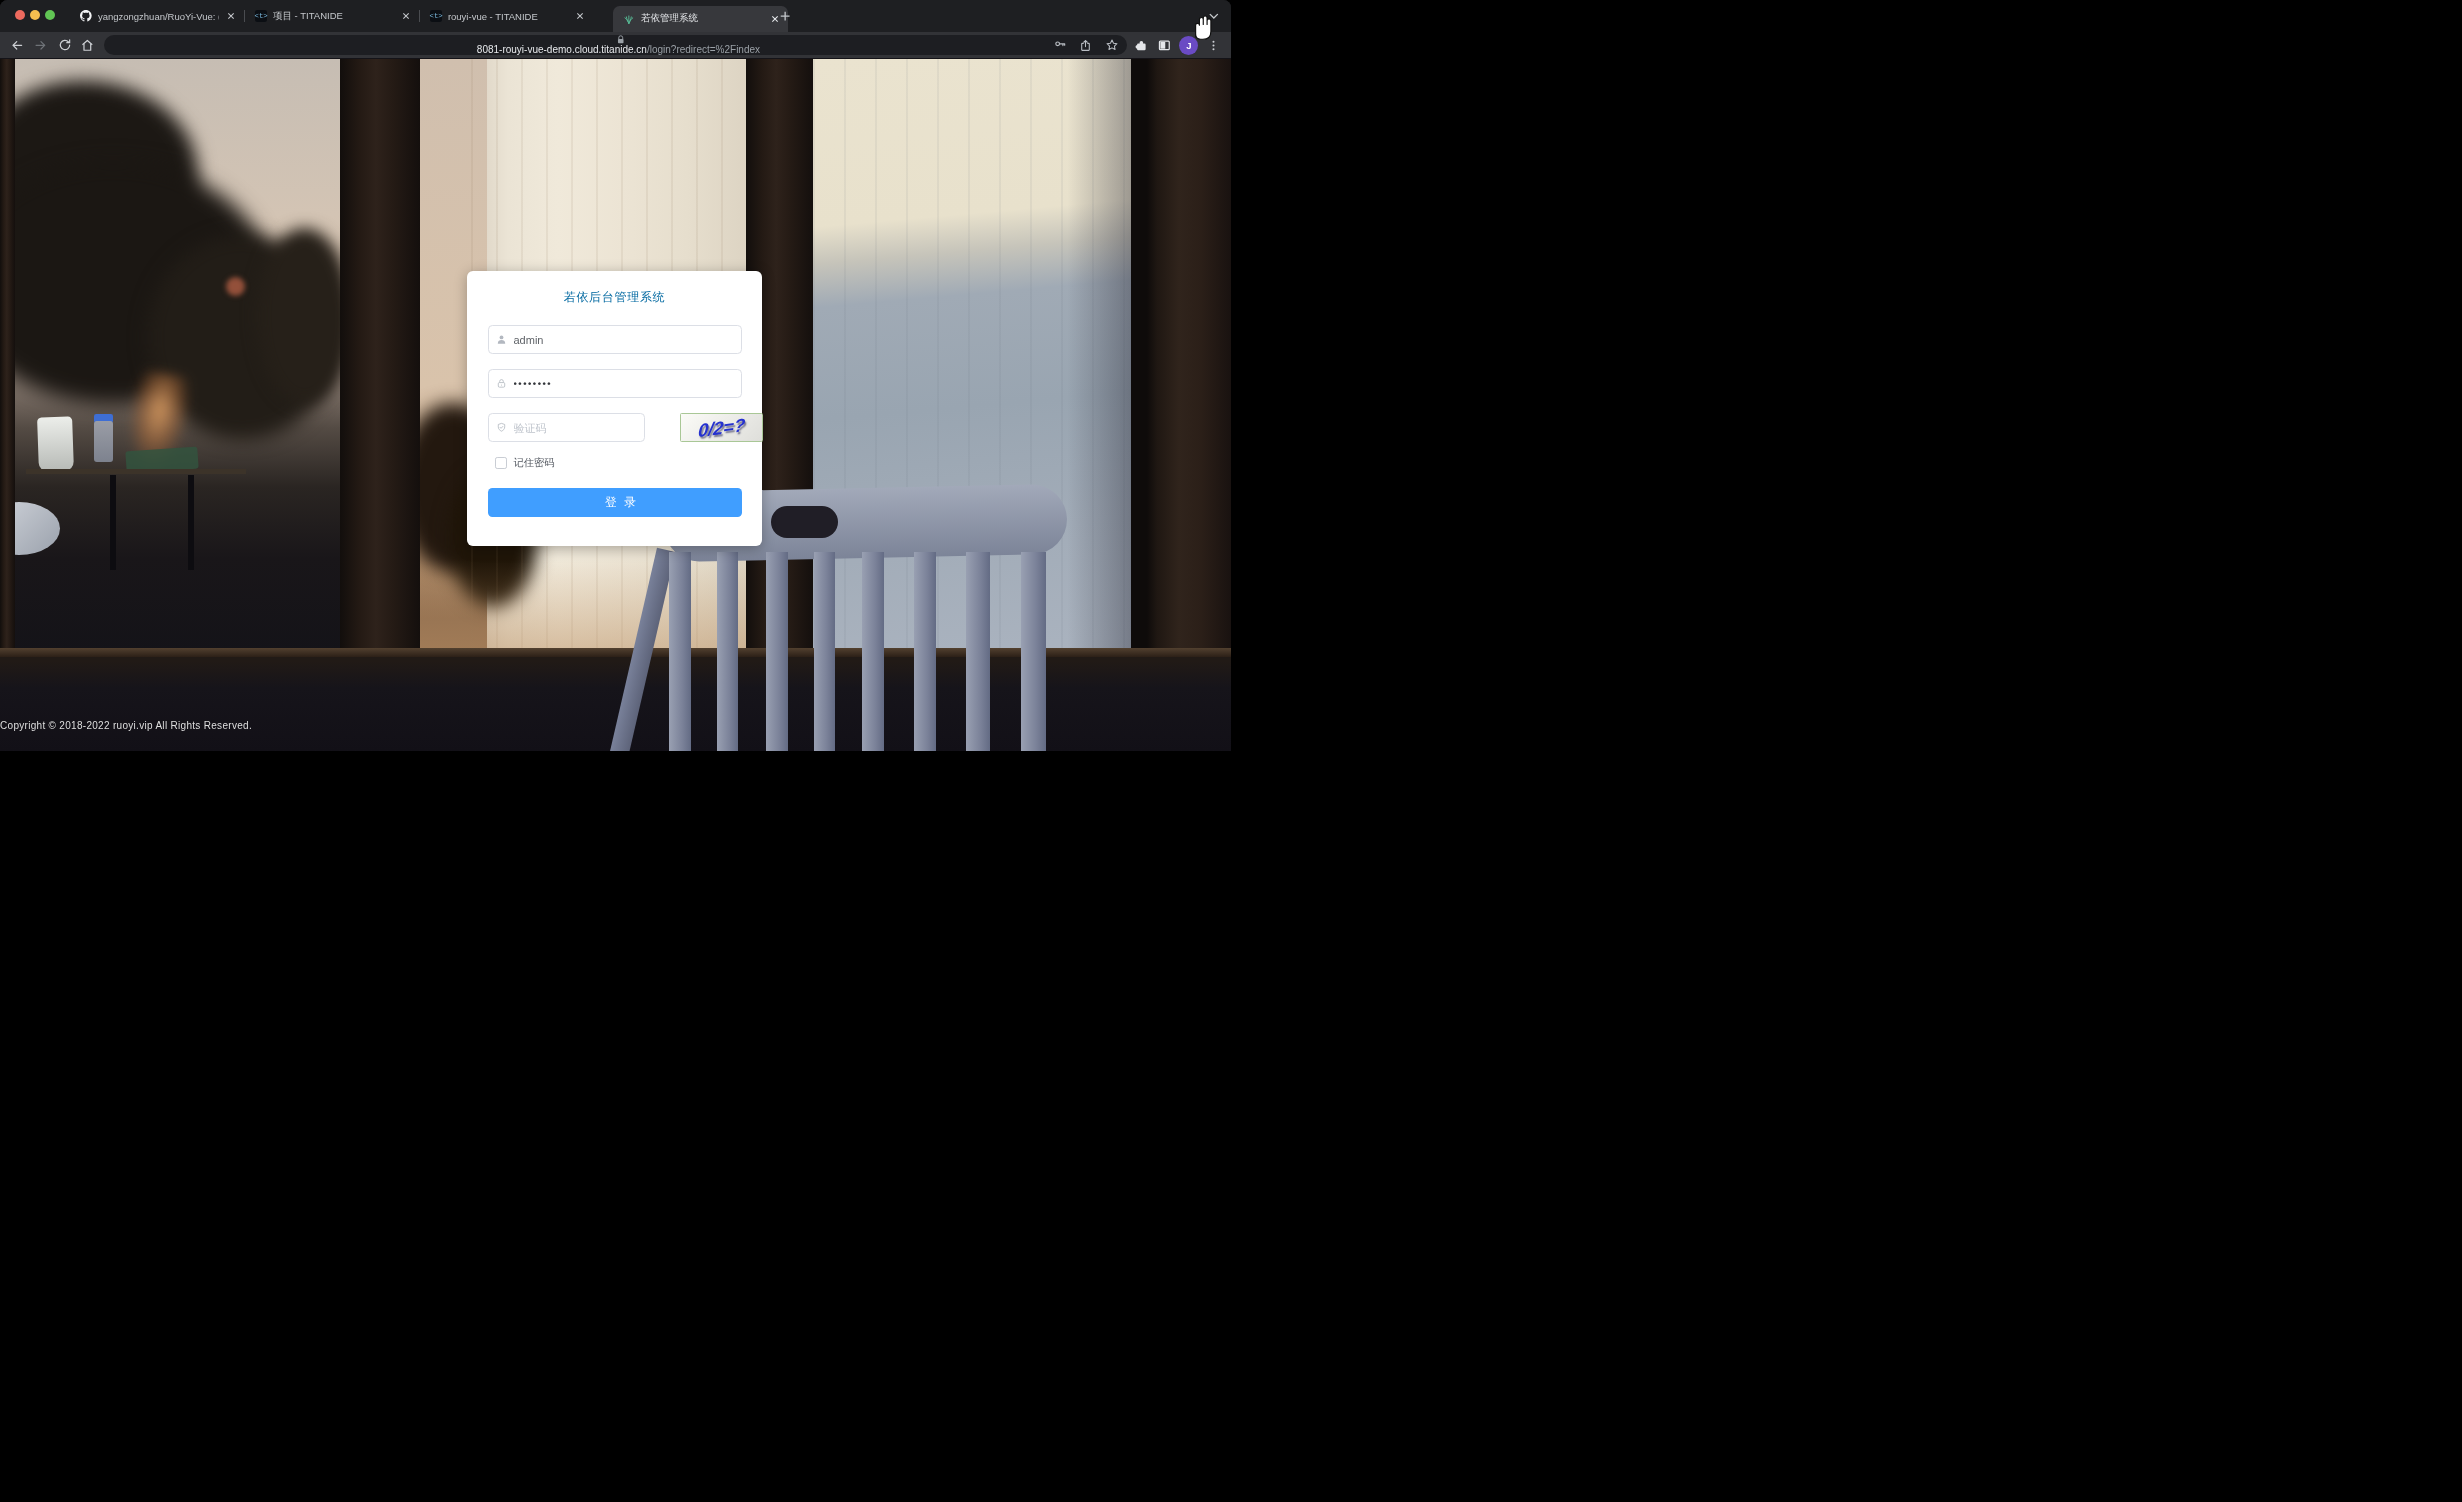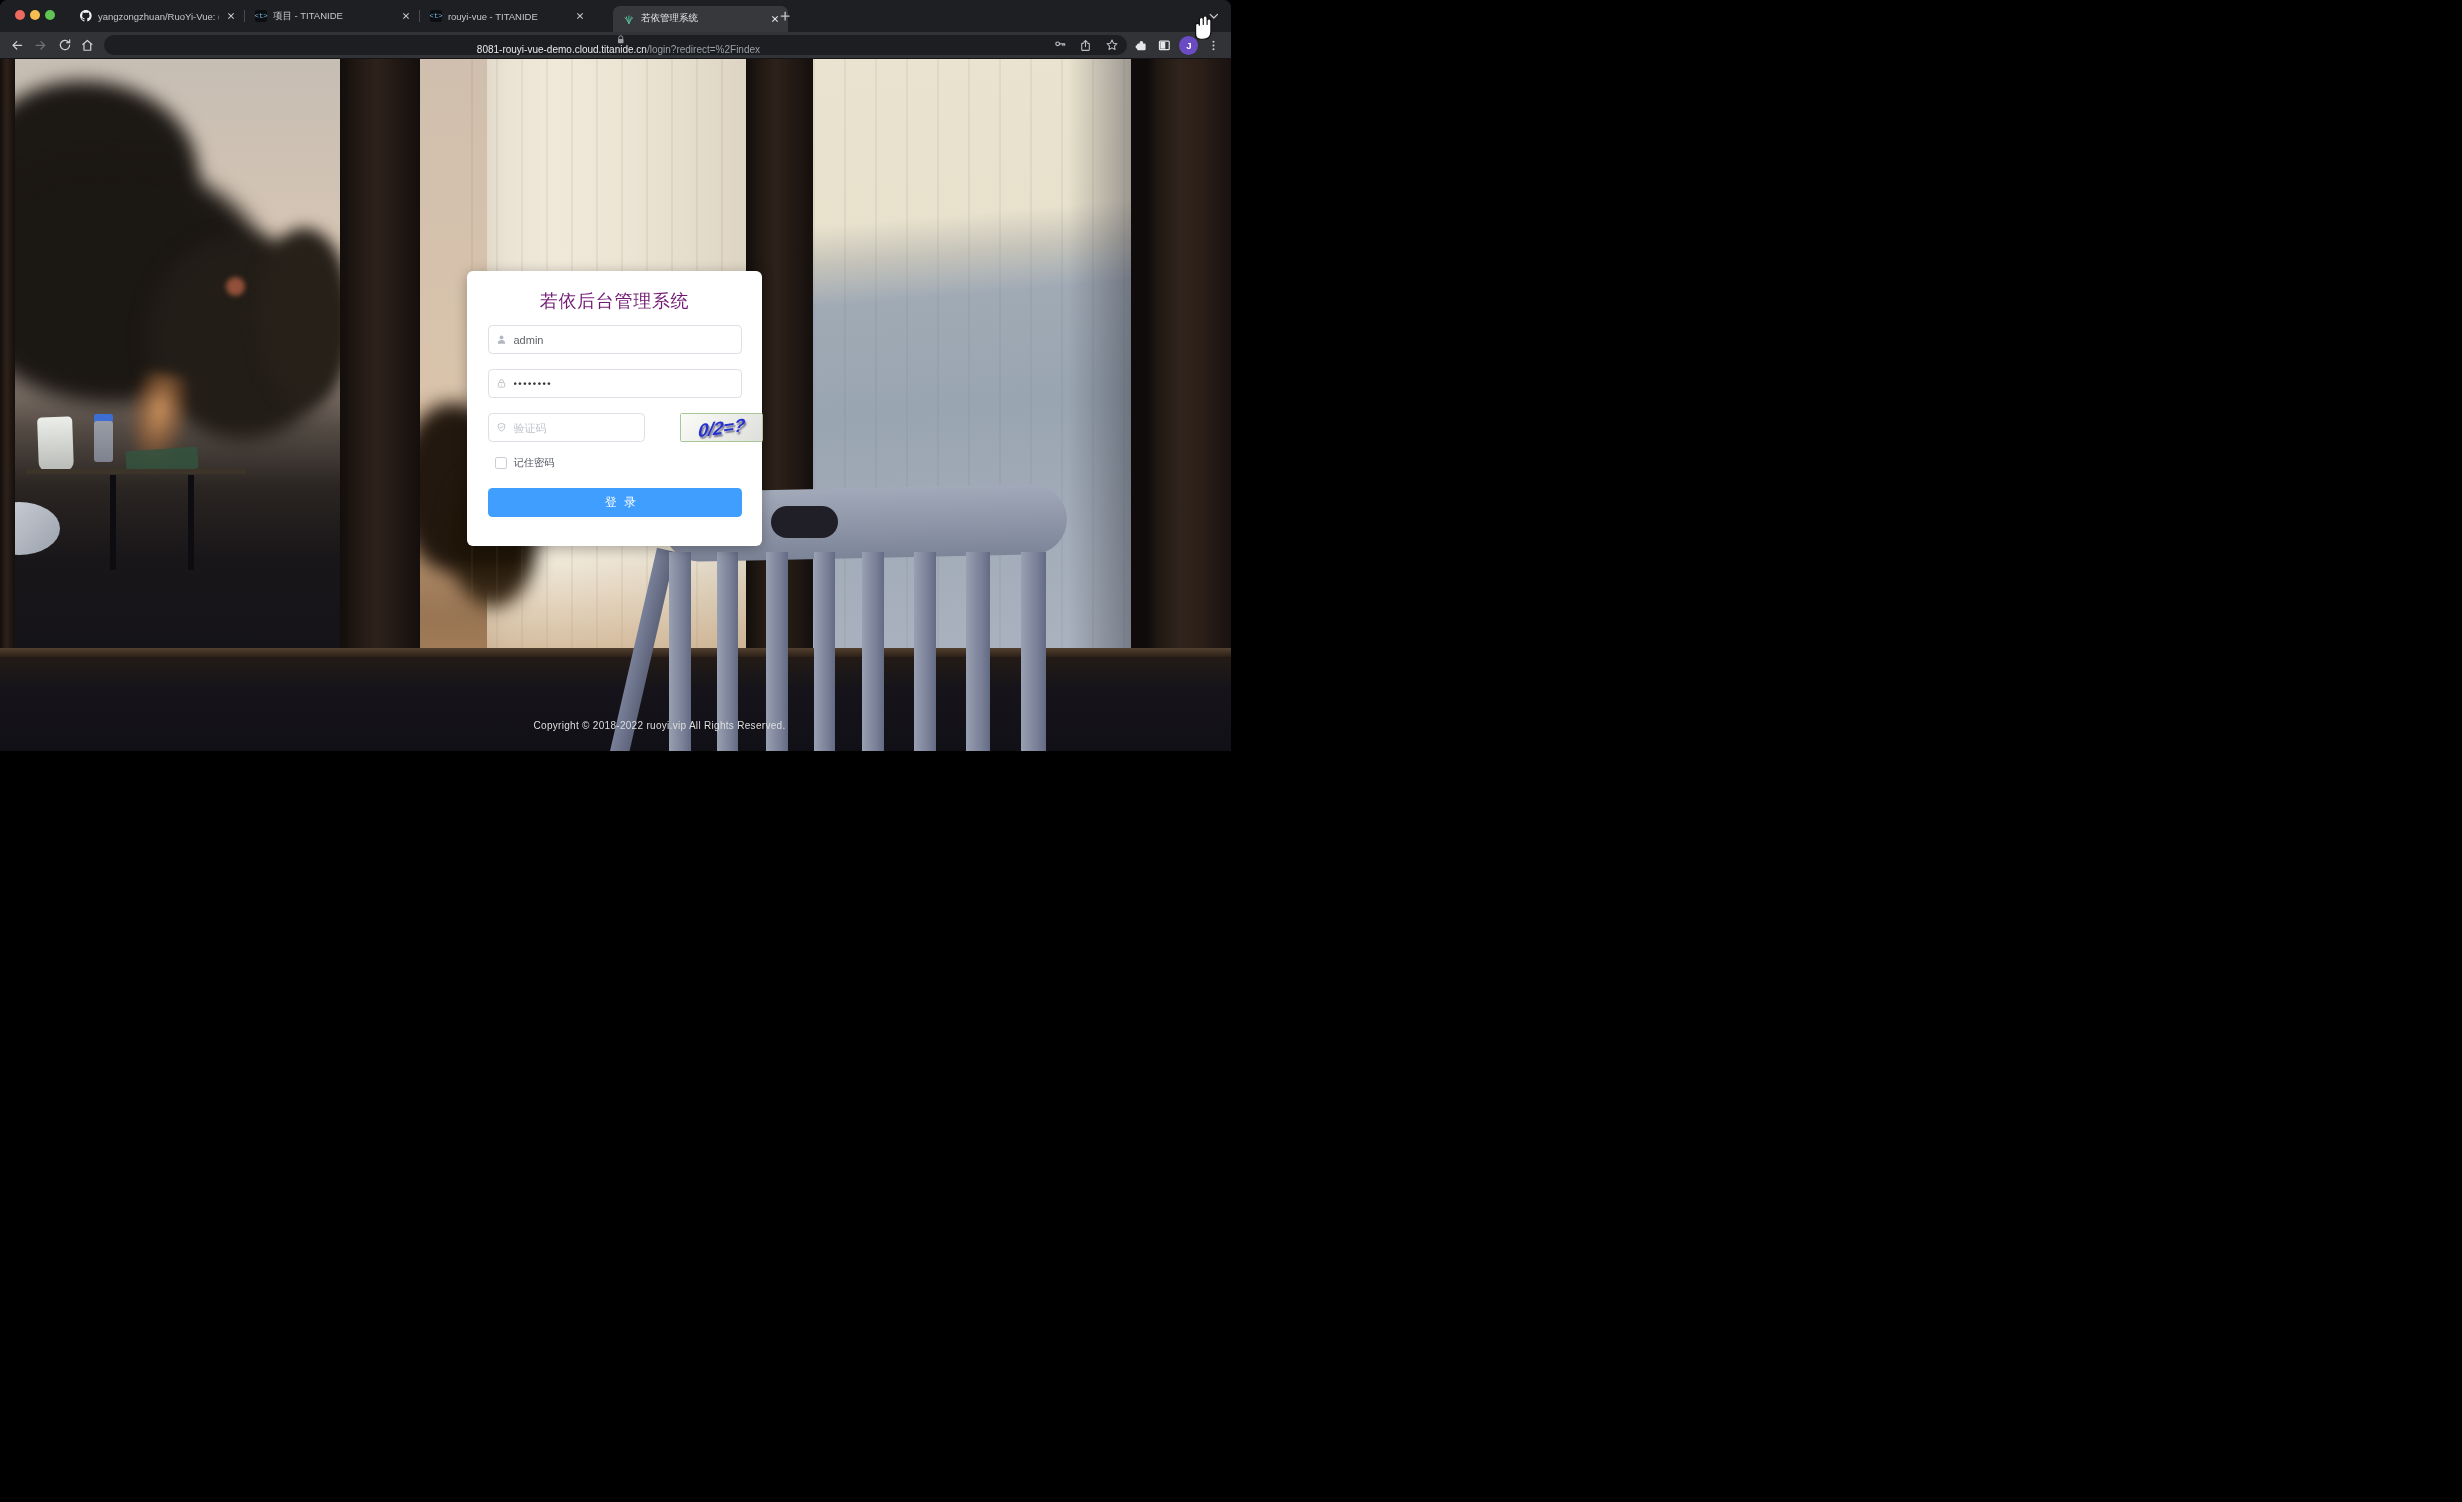--- a/index.html
+++ b/index.html
@@ -62,34 +62,34 @@
   .bottle{position:absolute;left:94px;top:362px;width:19px;height:41px;border-radius:2.9px;background:linear-gradient(180deg,#9a9da6,#7d828e);}
   .bottlecap{position:absolute;left:94px;top:355px;width:19px;height:8.8px;border-radius:2.2px;background:#3e6ed4;}
   .conelight{position:absolute;left:130px;top:314px;width:56px;height:94px;background:radial-gradient(ellipse at 50% 40%,#c9905a 0%,rgba(160,100,55,.55) 45%,rgba(0,0,0,0) 75%);filter:blur(5.1px);transform:rotate(10deg);}
   .greenpaper{position:absolute;left:126px;top:390px;width:72px;height:22px;border-radius:2.9px;background:#33543e;opacity:.85;transform:rotate(-4deg);}
   .tableedge{position:absolute;left:26px;top:410px;width:220px;height:5.1px;background:#3c3329;}
   .tableleg1{position:absolute;left:110px;top:416px;width:5.9px;height:95px;background:#0d0c10;}
   .tableleg2{position:absolute;left:188px;top:416px;width:5.9px;height:95px;background:#0d0c10;}
   .roundtable{position:absolute;left:-22px;top:443px;width:82px;height:53px;border-radius:50%;background:linear-gradient(135deg,#d6d9df,#9aa1ac);}
   
   .card{position:absolute;left:467px;top:271px;width:295px;height:275px;background:#fff;border-radius:5.9px;box-shadow:0 2.9px 13px rgba(0,0,0,.28);z-index:10;}
-  .card-title{position:absolute;top:17.6px;left:0;width:100%;text-align:center;font-size:18px;color:#701a75;letter-spacing:0.7px;}
+  .card-title{position:absolute;top:17.6px;left:0;width:100%;text-align:center;font-size:12px;color:#0369a1;letter-spacing:0.7px;}
   .field{position:absolute;left:20.5px;width:254px;height:29px;border:0.7px solid #dcdfe6;border-radius:4.4px;background:#fff;box-sizing:border-box;display:flex;align-items:center;}
   .f-user{top:54px;}.f-pass{top:98px;}.f-code{top:142px;width:157px;justify-content:center;}
   .field .ficon{width:25px;display:flex;align-items:center;justify-content:center;flex:none;}
   .field input{border:none;outline:none;background:transparent;flex:1;font-size:11px;color:#5f6368;font-family:inherit;padding:0;min-width:0;}
   .f-pass input{font-size:9.5px;letter-spacing:1.5px;color:#33363b;font-weight:bold;}
   .field input::placeholder{color:#bfc4cc;}
   .captcha{position:absolute;left:213px;top:142px;width:83px;height:29px;border:0.7px solid #a9c796;border-radius:1.5px;box-sizing:border-box;background:linear-gradient(135deg,#fbfbf7,#dededa);display:flex;align-items:center;justify-content:center;overflow:hidden;}
   .captcha span{font-size:18.3px;font-weight:bold;font-style:italic;color:#2531cf;transform:rotate(-7deg) skewX(-12deg);text-shadow:1.5px 2.2px 1.5px rgba(25,25,70,.55);}
   .rememberrow{position:absolute;left:20.5px;top:185px;display:flex;align-items:center;gap:6.6px;margin-left:7px;}
   .cbox{width:10.3px;height:10.3px;border:0.7px solid #c9cdd4;border-radius:2.2px;background:#fff;}
   .clabel{font-size:10.3px;color:#565b63;}
   .loginbtn{position:absolute;left:20.5px;top:217px;width:254px;height:29px;background:#409eff;border:none;border-radius:4.4px;color:#fff;font-size:11.7px;letter-spacing:2.2px;font-family:inherit;display:flex;align-items:center;justify-content:center;padding-left:20px;}
-  .copyright{position:absolute;left:0;top:720px;width:100%;text-align:center;font-size:10px;color:#dfdfdf;letter-spacing:0.3px;z-index:8;padding-left:44px;}
+  .copyright{position:absolute;left:0;top:720px;width:100%;font-size:10px;color:#dfdfdf;letter-spacing:0.3px;z-index:8;}
   .cursorhand{position:absolute;left:1189px;top:11.7px;z-index:50;}
   svg{display:block;}
 </style>
 </head>
 <body>
 
 <div class="window">
 
   <div class="tabstrip">
     <div class="traffic t-red"></div>

